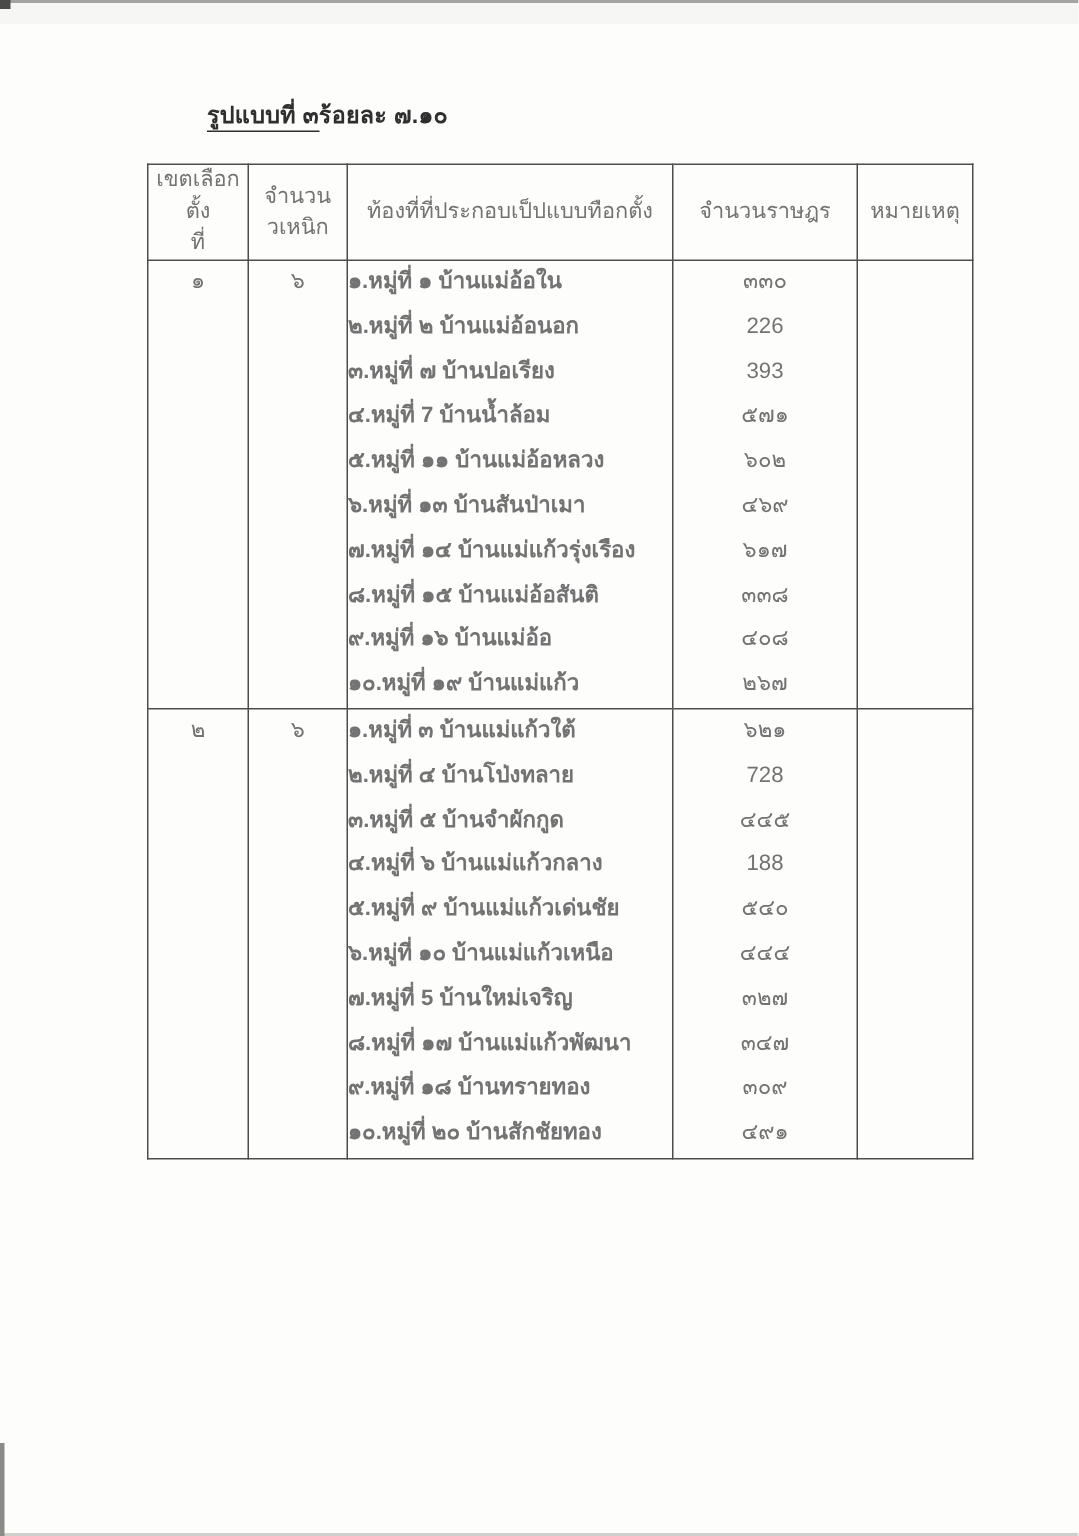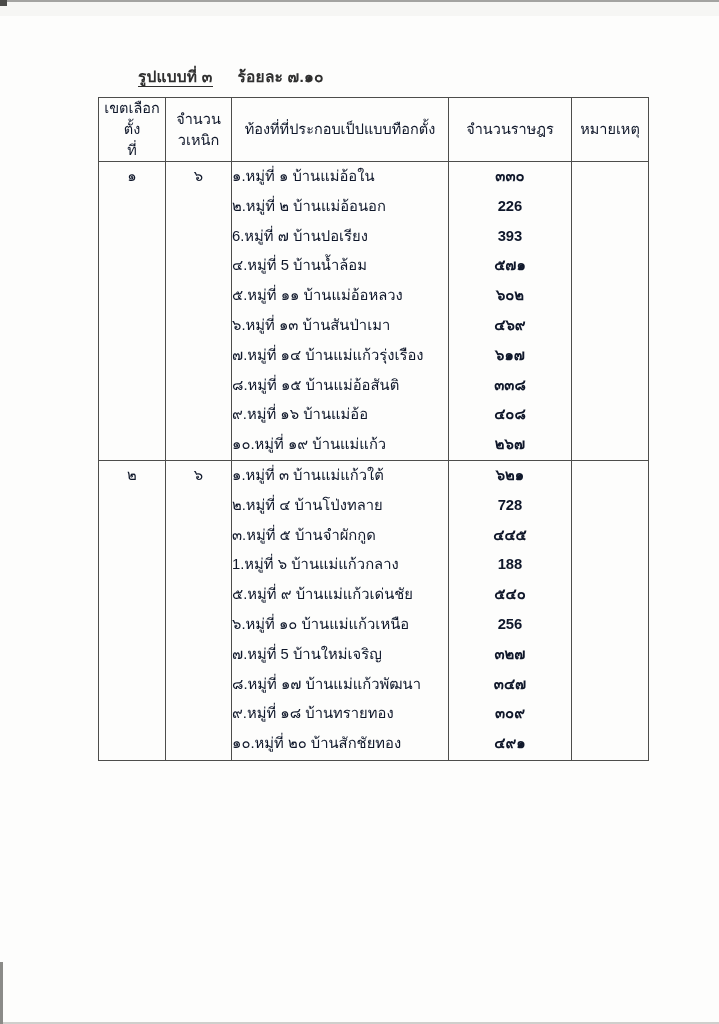--- a/index.html
+++ b/index.html
@@ -42,29 +42,29 @@
     font-size: 15.5px; font-weight: bold; color: #2f2f2f;
     letter-spacing: 0.2px;
     white-space: nowrap;
   }
   .title-underlined {
     text-decoration: none;
     border-bottom: 1.6px solid #2f2f2f;
     padding-bottom: 1px;
     text-align: right;
   }
-  .title-rest { margin-left: 25px; }
+  .title-rest { margin-left: 0; }
   
   table.main {
-    position: absolute; left: 98px; top: 97px;
+    position: absolute; left: 98px; top: 109px;
     width: 550px;
     border-collapse: collapse;
     table-layout: fixed;
     font-size: 14.8px;
-    color: #0f172a;
+    color: #737373;
   }
   table.main th, table.main td {
     border: 1px solid #4d4d4b;
     padding: 0;
     vertical-align: top;
     font-weight: normal;
   }
   table.main thead th {
     height: 61px;
     vertical-align: middle;
@@ -76,23 +76,24 @@
   tr.section-1 { height: 298px; }
   tr.section-2 { height: 300px; }
   td.cell-district, td.cell-members {
     text-align: center;
     line-height: 29.8px;
   }
   td.cell-localities { padding-left: 14px; }
   td.cell-localities .line {
     line-height: 29.8px;
     white-space: nowrap;
+    font-weight: bold;
   }
   td.cell-population { text-align: center; }
-  td.cell-population .line { line-height: 29.8px; font-weight: bold; }
+  td.cell-population .line { line-height: 29.8px; }
   td.cell-remark { }
 </style>
 </head>
 <body>
 
 <div class="scan-top-line"></div>
 <div class="scan-top-band"></div>
 <div class="scan-top-notch"></div>
 <div class="scan-bottom-line"></div>
 <div class="scan-left-marks"></div>
@@ -120,22 +121,22 @@
       <th>หมายเหตุ</th>
     </tr>
   </thead>
   <tbody>
     <tr class="section-1">
       <td class="cell-district">๑</td>
       <td class="cell-members">๖</td>
       <td class="cell-localities">
         <div class="line">๑.หมู่ที่ ๑ บ้านแม่อ้อใน</div>
         <div class="line">๒.หมู่ที่ ๒ บ้านแม่อ้อนอก</div>
-        <div class="line">6.หมู่ที่ ๗ บ้านปอเรียง</div>
-        <div class="line">๔.หมู่ที่ 5 บ้านน้ำล้อม</div>
+        <div class="line">๓.หมู่ที่ ๗ บ้านปอเรียง</div>
+        <div class="line">๔.หมู่ที่ 7 บ้านน้ำล้อม</div>
         <div class="line">๕.หมู่ที่ ๑๑ บ้านแม่อ้อหลวง</div>
         <div class="line">๖.หมู่ที่ ๑๓ บ้านสันป่าเมา</div>
         <div class="line">๗.หมู่ที่ ๑๔ บ้านแม่แก้วรุ่งเรือง</div>
         <div class="line">๘.หมู่ที่ ๑๕ บ้านแม่อ้อสันติ</div>
         <div class="line">๙.หมู่ที่ ๑๖ บ้านแม่อ้อ</div>
         <div class="line">๑๐.หมู่ที่ ๑๙ บ้านแม่แก้ว</div>
       </td>
       <td class="cell-population">
         <div class="line">๓๓๐</div>
         <div class="line">226</div>
@@ -150,35 +151,35 @@
       </td>
       <td class="cell-remark"></td>
     </tr>
     <tr class="section-2">
       <td class="cell-district">๒</td>
       <td class="cell-members">๖</td>
       <td class="cell-localities">
         <div class="line">๑.หมู่ที่ ๓ บ้านแม่แก้วใต้</div>
         <div class="line">๒.หมู่ที่ ๔ บ้านโป่งทลาย</div>
         <div class="line">๓.หมู่ที่ ๕ บ้านจำผักกูด</div>
-        <div class="line">1.หมู่ที่ ๖ บ้านแม่แก้วกลาง</div>
+        <div class="line">๔.หมู่ที่ ๖ บ้านแม่แก้วกลาง</div>
         <div class="line">๕.หมู่ที่ ๙ บ้านแม่แก้วเด่นชัย</div>
         <div class="line">๖.หมู่ที่ ๑๐ บ้านแม่แก้วเหนือ</div>
         <div class="line">๗.หมู่ที่ 5 บ้านใหม่เจริญ</div>
         <div class="line">๘.หมู่ที่ ๑๗ บ้านแม่แก้วพัฒนา</div>
         <div class="line">๙.หมู่ที่ ๑๘ บ้านทรายทอง</div>
         <div class="line">๑๐.หมู่ที่ ๒๐ บ้านสักชัยทอง</div>
       </td>
       <td class="cell-population">
         <div class="line">๖๒๑</div>
         <div class="line">728</div>
         <div class="line">๔๔๕</div>
         <div class="line">188</div>
         <div class="line">๕๔๐</div>
-        <div class="line">256</div>
+        <div class="line">๔๔๔</div>
         <div class="line">๓๒๗</div>
         <div class="line">๓๔๗</div>
         <div class="line">๓๐๙</div>
         <div class="line">๔๙๑</div>
       </td>
       <td class="cell-remark"></td>
     </tr>
   </tbody>
 </table>
 

